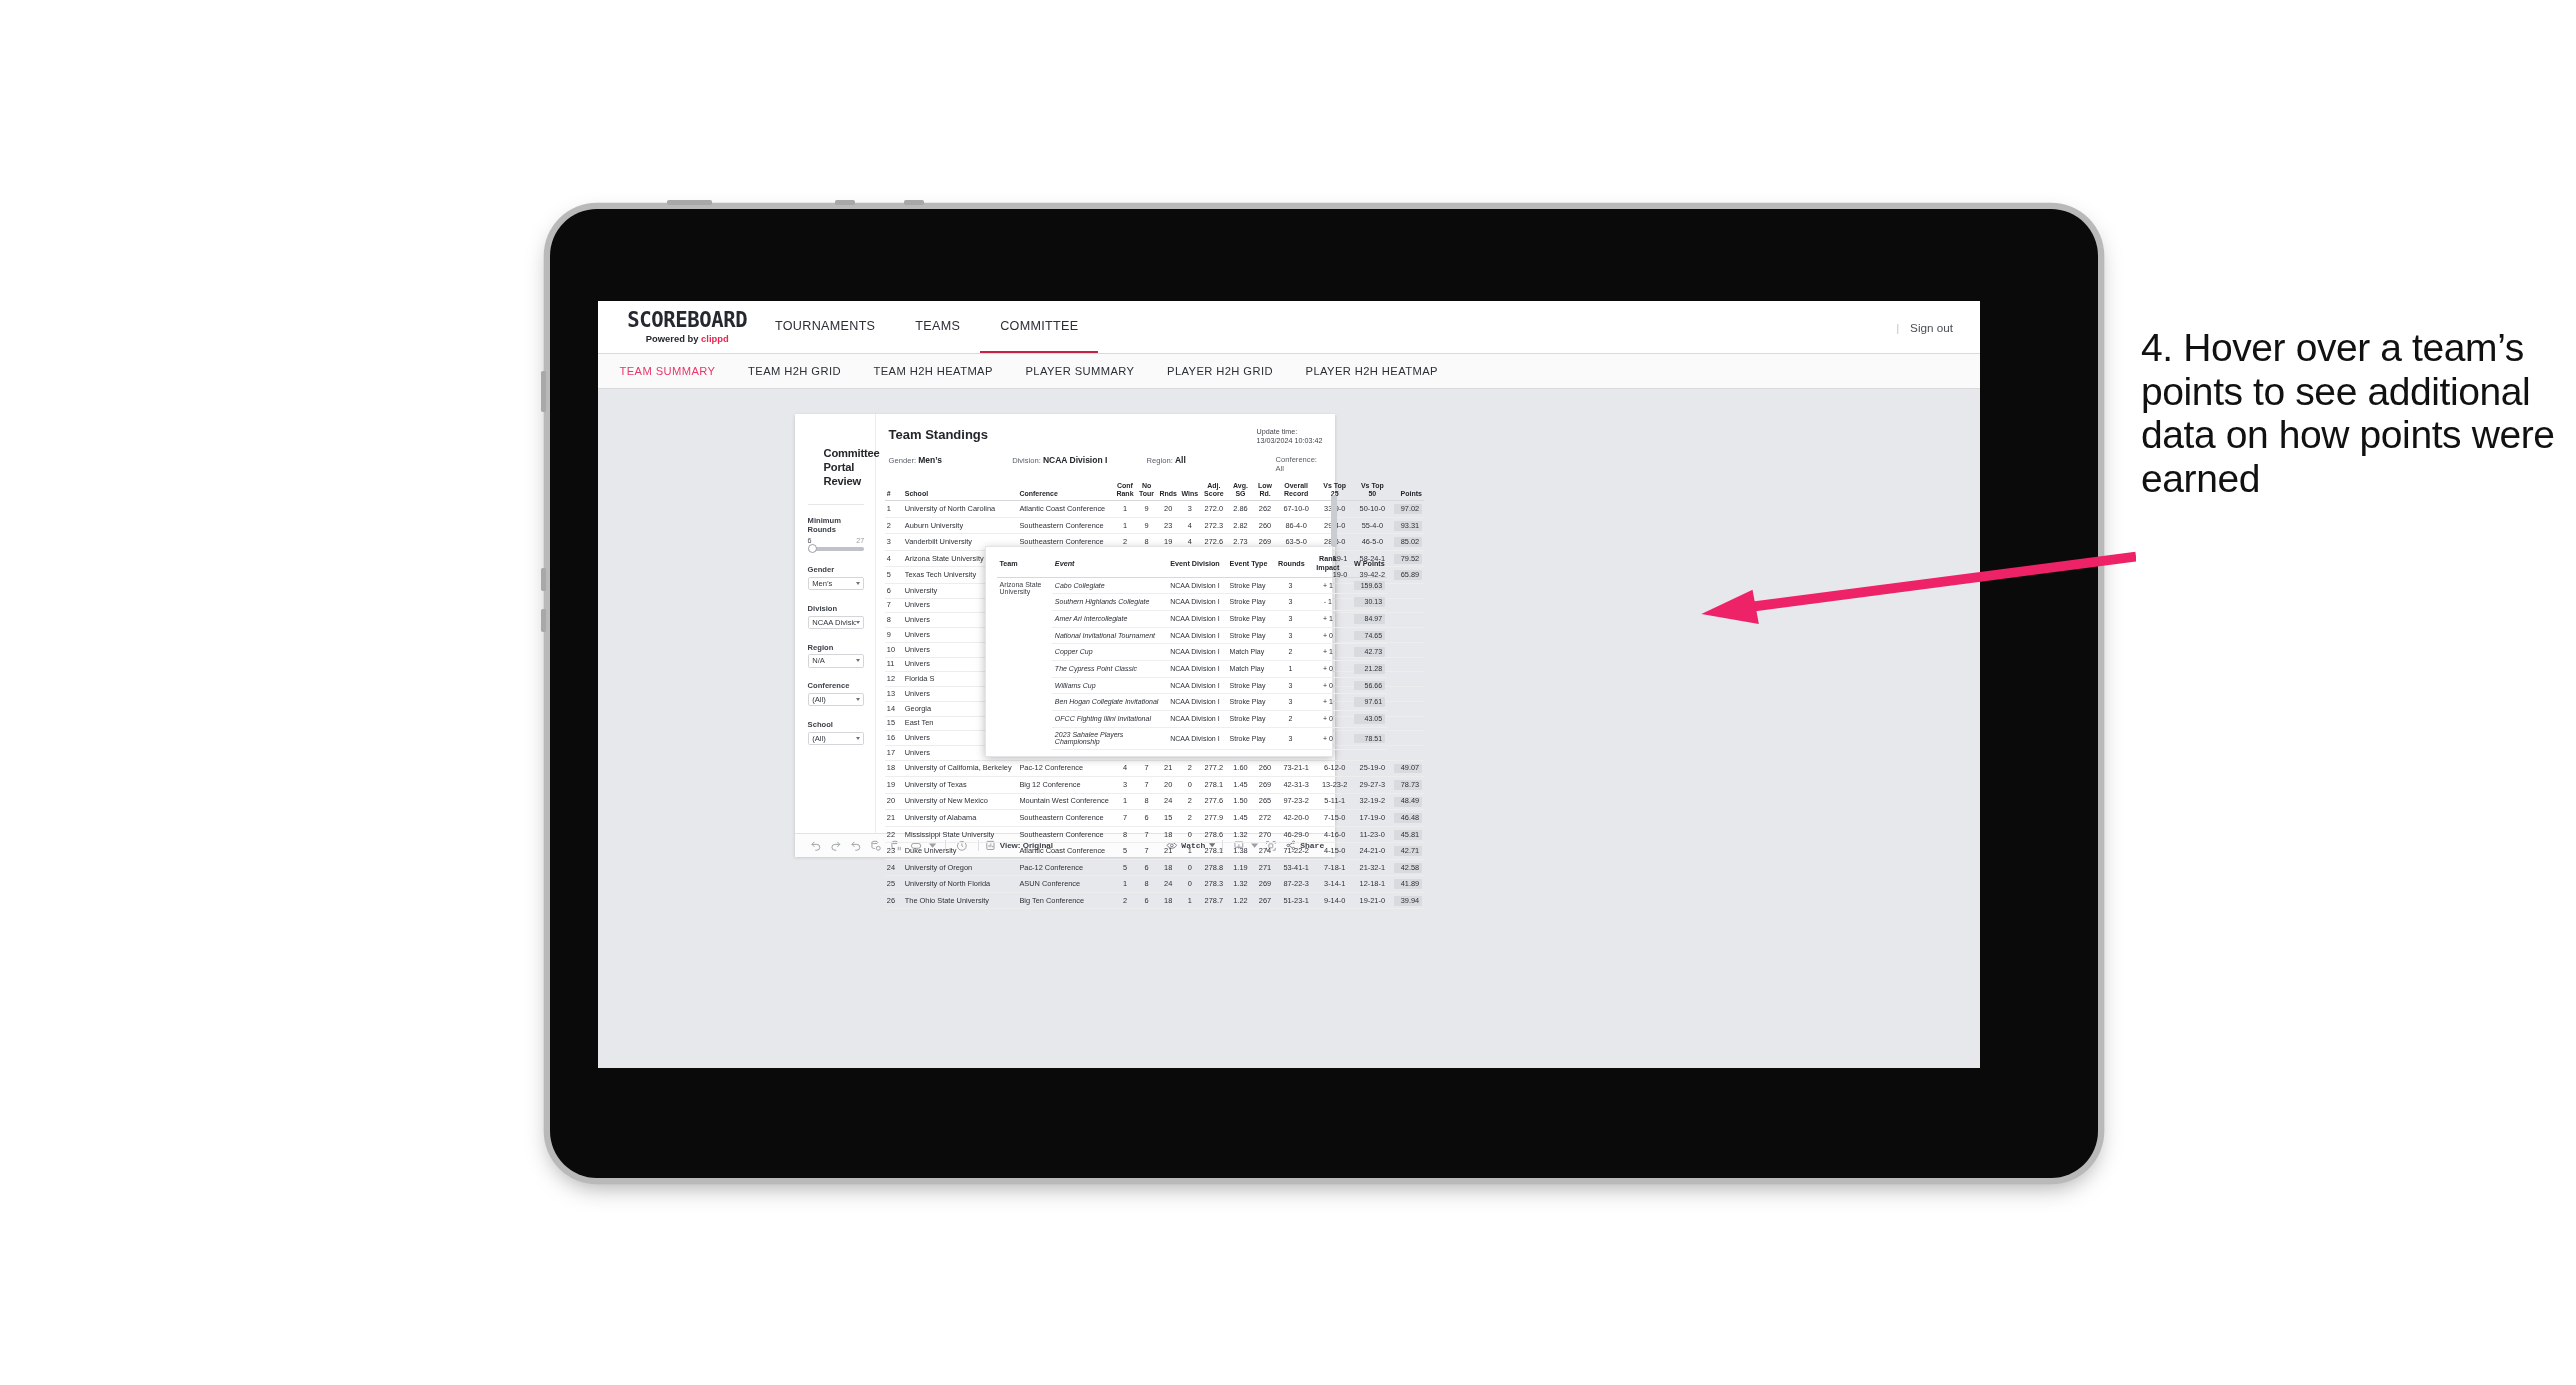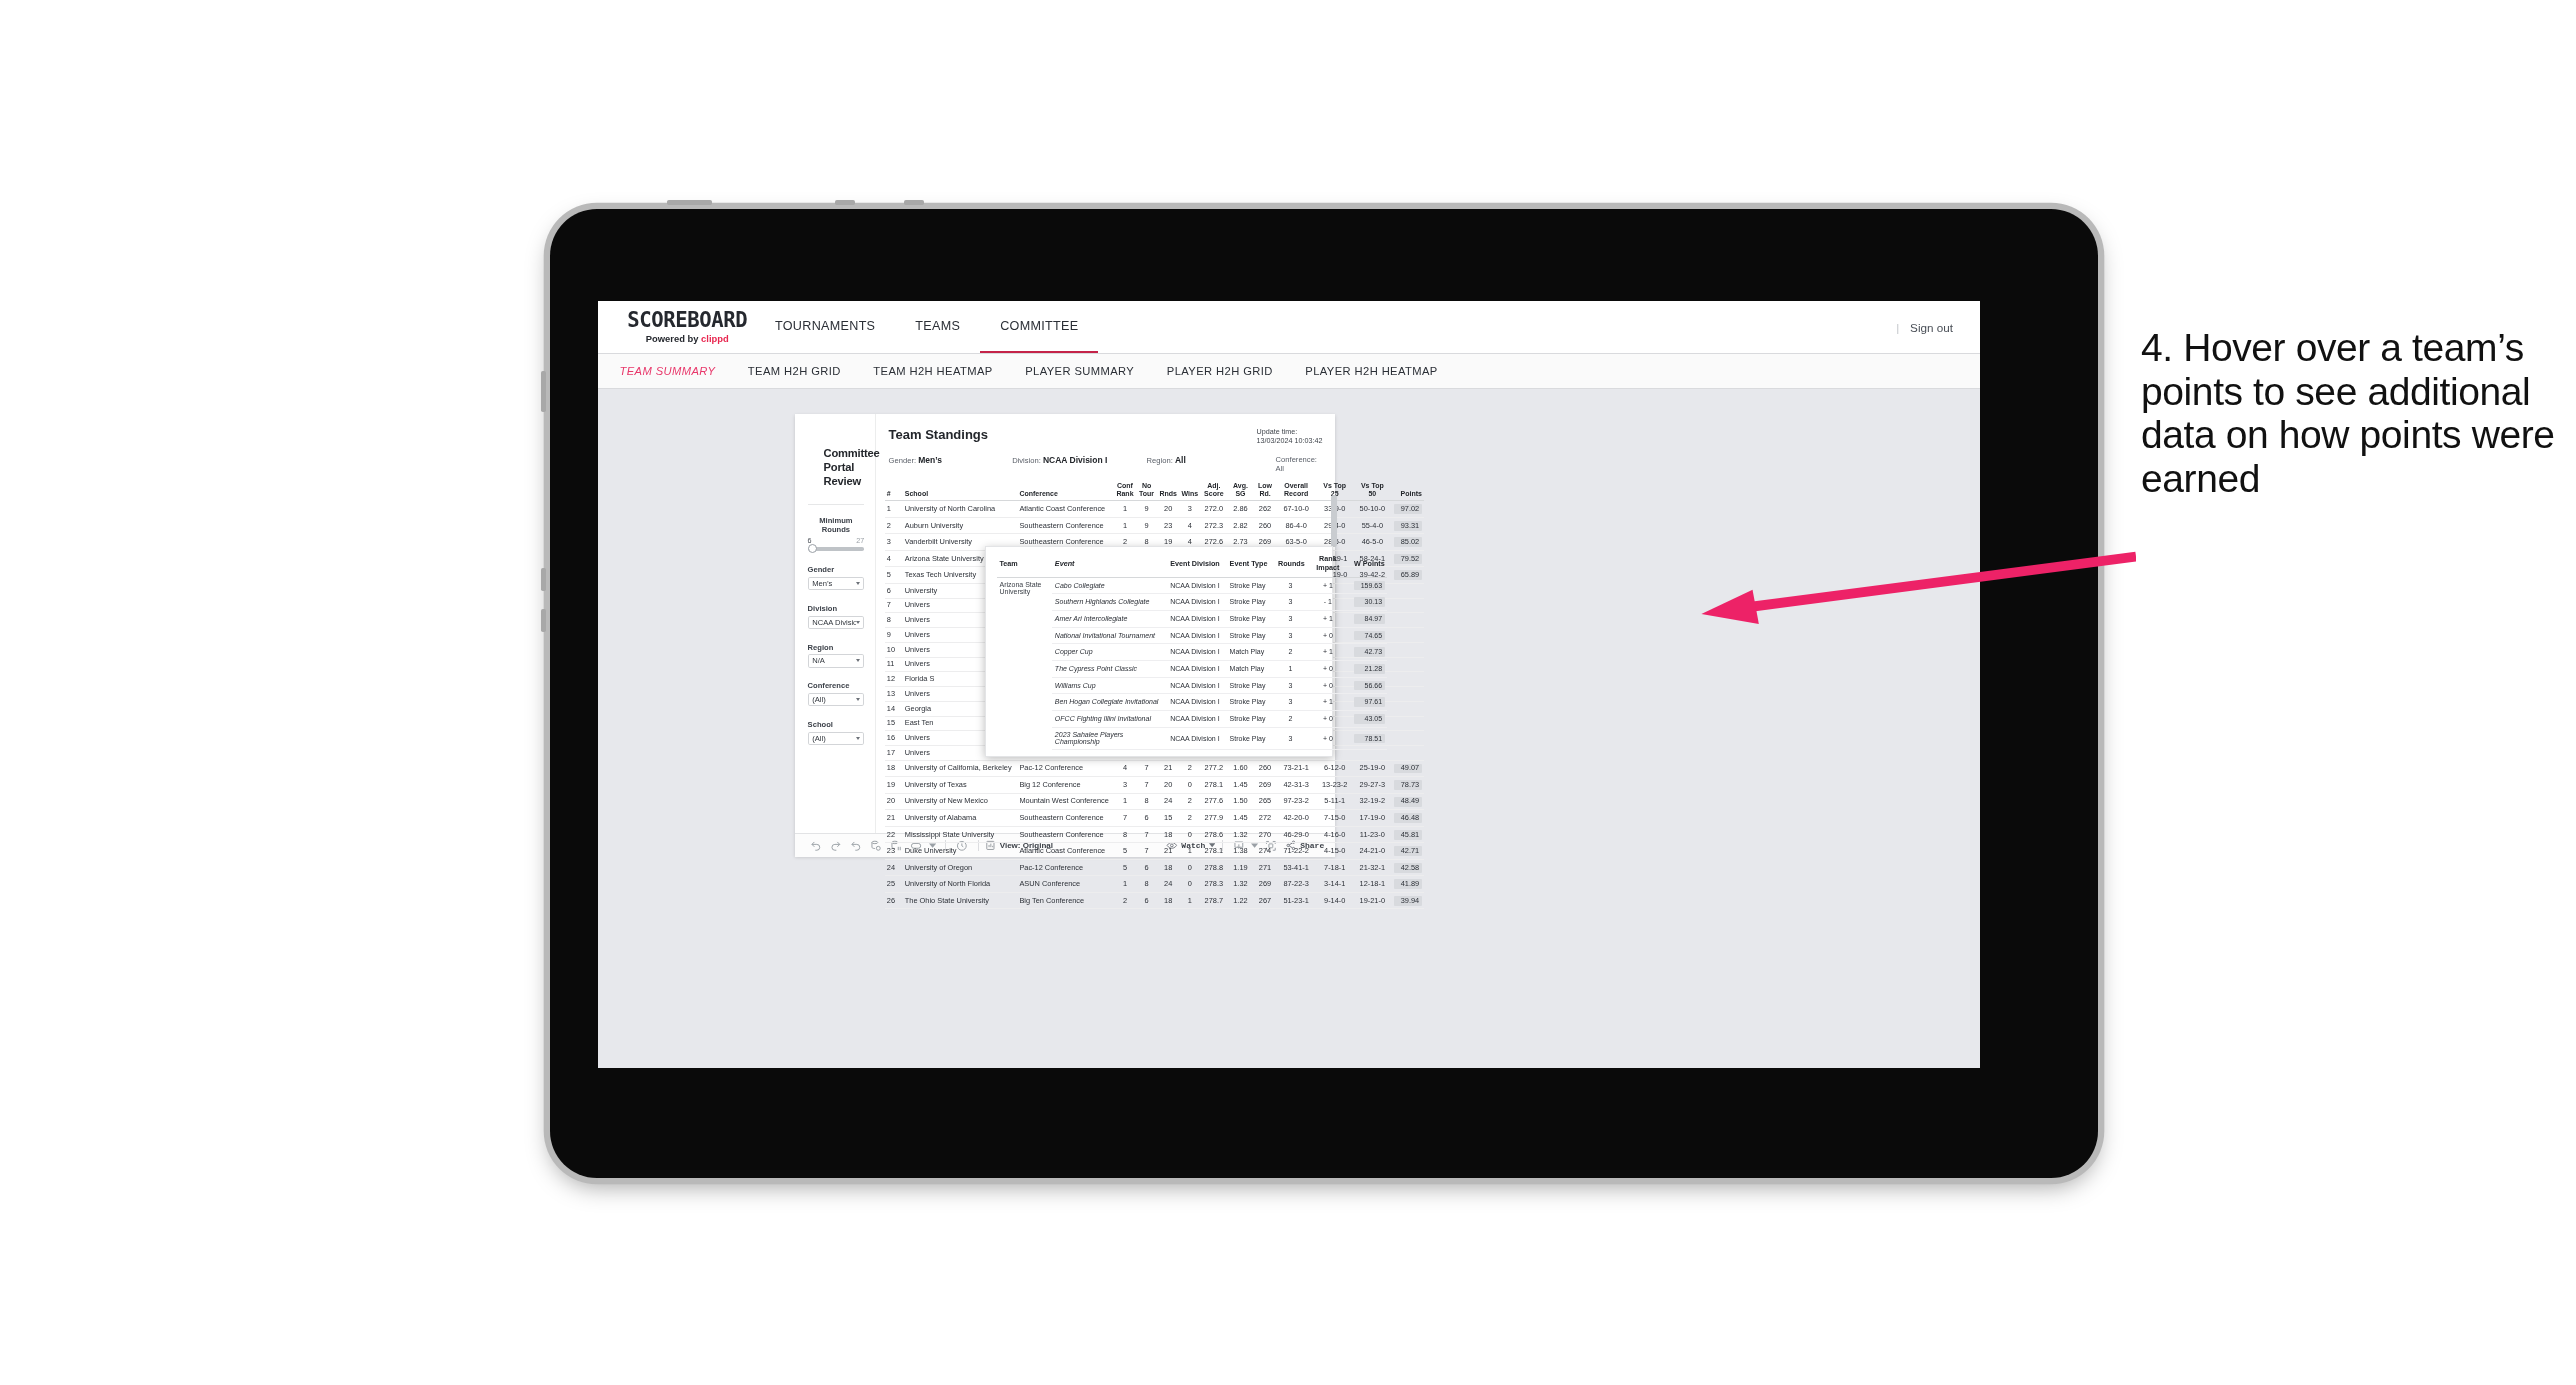--- a/index.html
+++ b/index.html
@@ -41,35 +41,35 @@
     box-sizing:border-box;
   }
   .topnav a.active{border-bottom-color:#c42348;}
   .topright{margin-left:auto;display:flex;align-items:center;padding-right:27px;gap:10.8px;font-size:11.7px;color:#4a4f57;}
   .topright .sep{color:#c3c6ca;}
 
   
   .subnav{height:34px;background:#fafafa;border-top:0.9px solid #d9dadd;border-bottom:0.9px solid #d9dadd;
           display:flex;align-items:center;padding-left:21.5px;gap:0;}
   .subnav a{font-size:11.2px;letter-spacing:0.4px;color:#2b2f36;text-decoration:none;padding:0 20px 0 0;margin-right:12.6px;}
-  .subnav a.active{color:#e8376a;font-style:italic;}
+  .subnav a.active{color:#e8376a;}
 
   
   #workbook{
     position:absolute;left:197px;top:113px;width:540px;height:443px;
     background:#fff;box-shadow:0 0.9px 3.6px rgba(0,0,0,.16);display:flex;flex-direction:column;
   }
   .wb-body{flex:1;display:flex;min-height:0;}
 
   
   .fpane{width:81px;padding:16px 10.8px 0 12.6px;box-sizing:border-box;border-right:0.9px solid #eceded;}
   .fpane h1{font-size:11.2px;line-height:1.25;margin:16px;color:#23262b;font-weight:bold;letter-spacing:-0.2px;}
   .fdiv{height:0.9px;background:#e6e7e8;margin:10.8px 0 10.8px 0;}
   .f-lab{font-size:7.6px;font-weight:bold;color:#3c4149;margin-bottom:2.7px;}
-  .f-lab.c{text-align:center;}
+  .f-lab.c{text-align:left;}
   .slider-nums{display:flex;justify-content:space-between;font-size:7.2px;color:#4a4f57;margin-bottom:1.8px;}
   .slider-nums .hi{color:#9aa0a6;}
   .track{height:3.6px;background:#bfc3c7;border-radius:1.8px;position:relative;margin-bottom:14.4px;}
   .knob{position:absolute;left:0;top:-2.7px;width:9px;height:9px;border-radius:50%;background:#fff;border:1.3px solid #9aa0a6;box-sizing:border-box;}
   .fgap{height:13.5px;}
   .sel{
     height:13.5px;border:0.9px solid #d3d5d8;border-radius:1.8px;background:#fff;
     display:flex;align-items:center;padding:0 3.6px;font-size:7.6px;color:#2f343b;box-sizing:border-box;
   }
   .sel .cv{flex:1;overflow:hidden;white-space:nowrap;}

